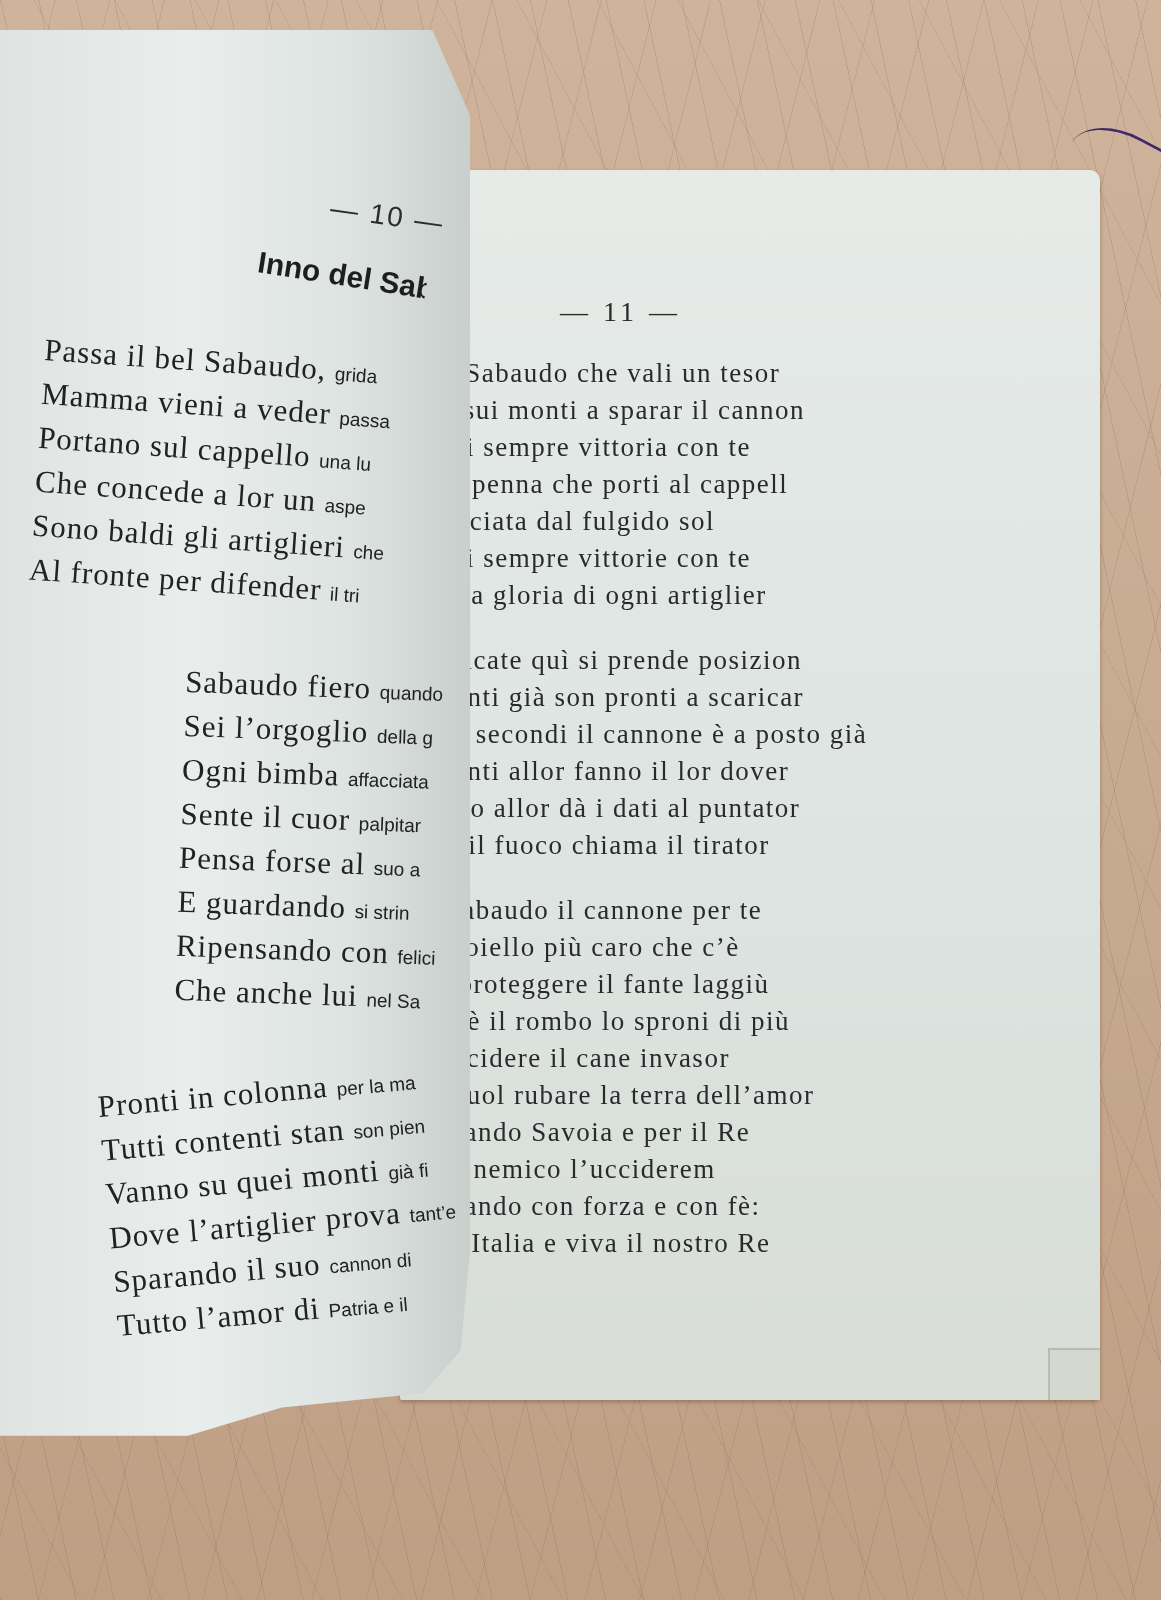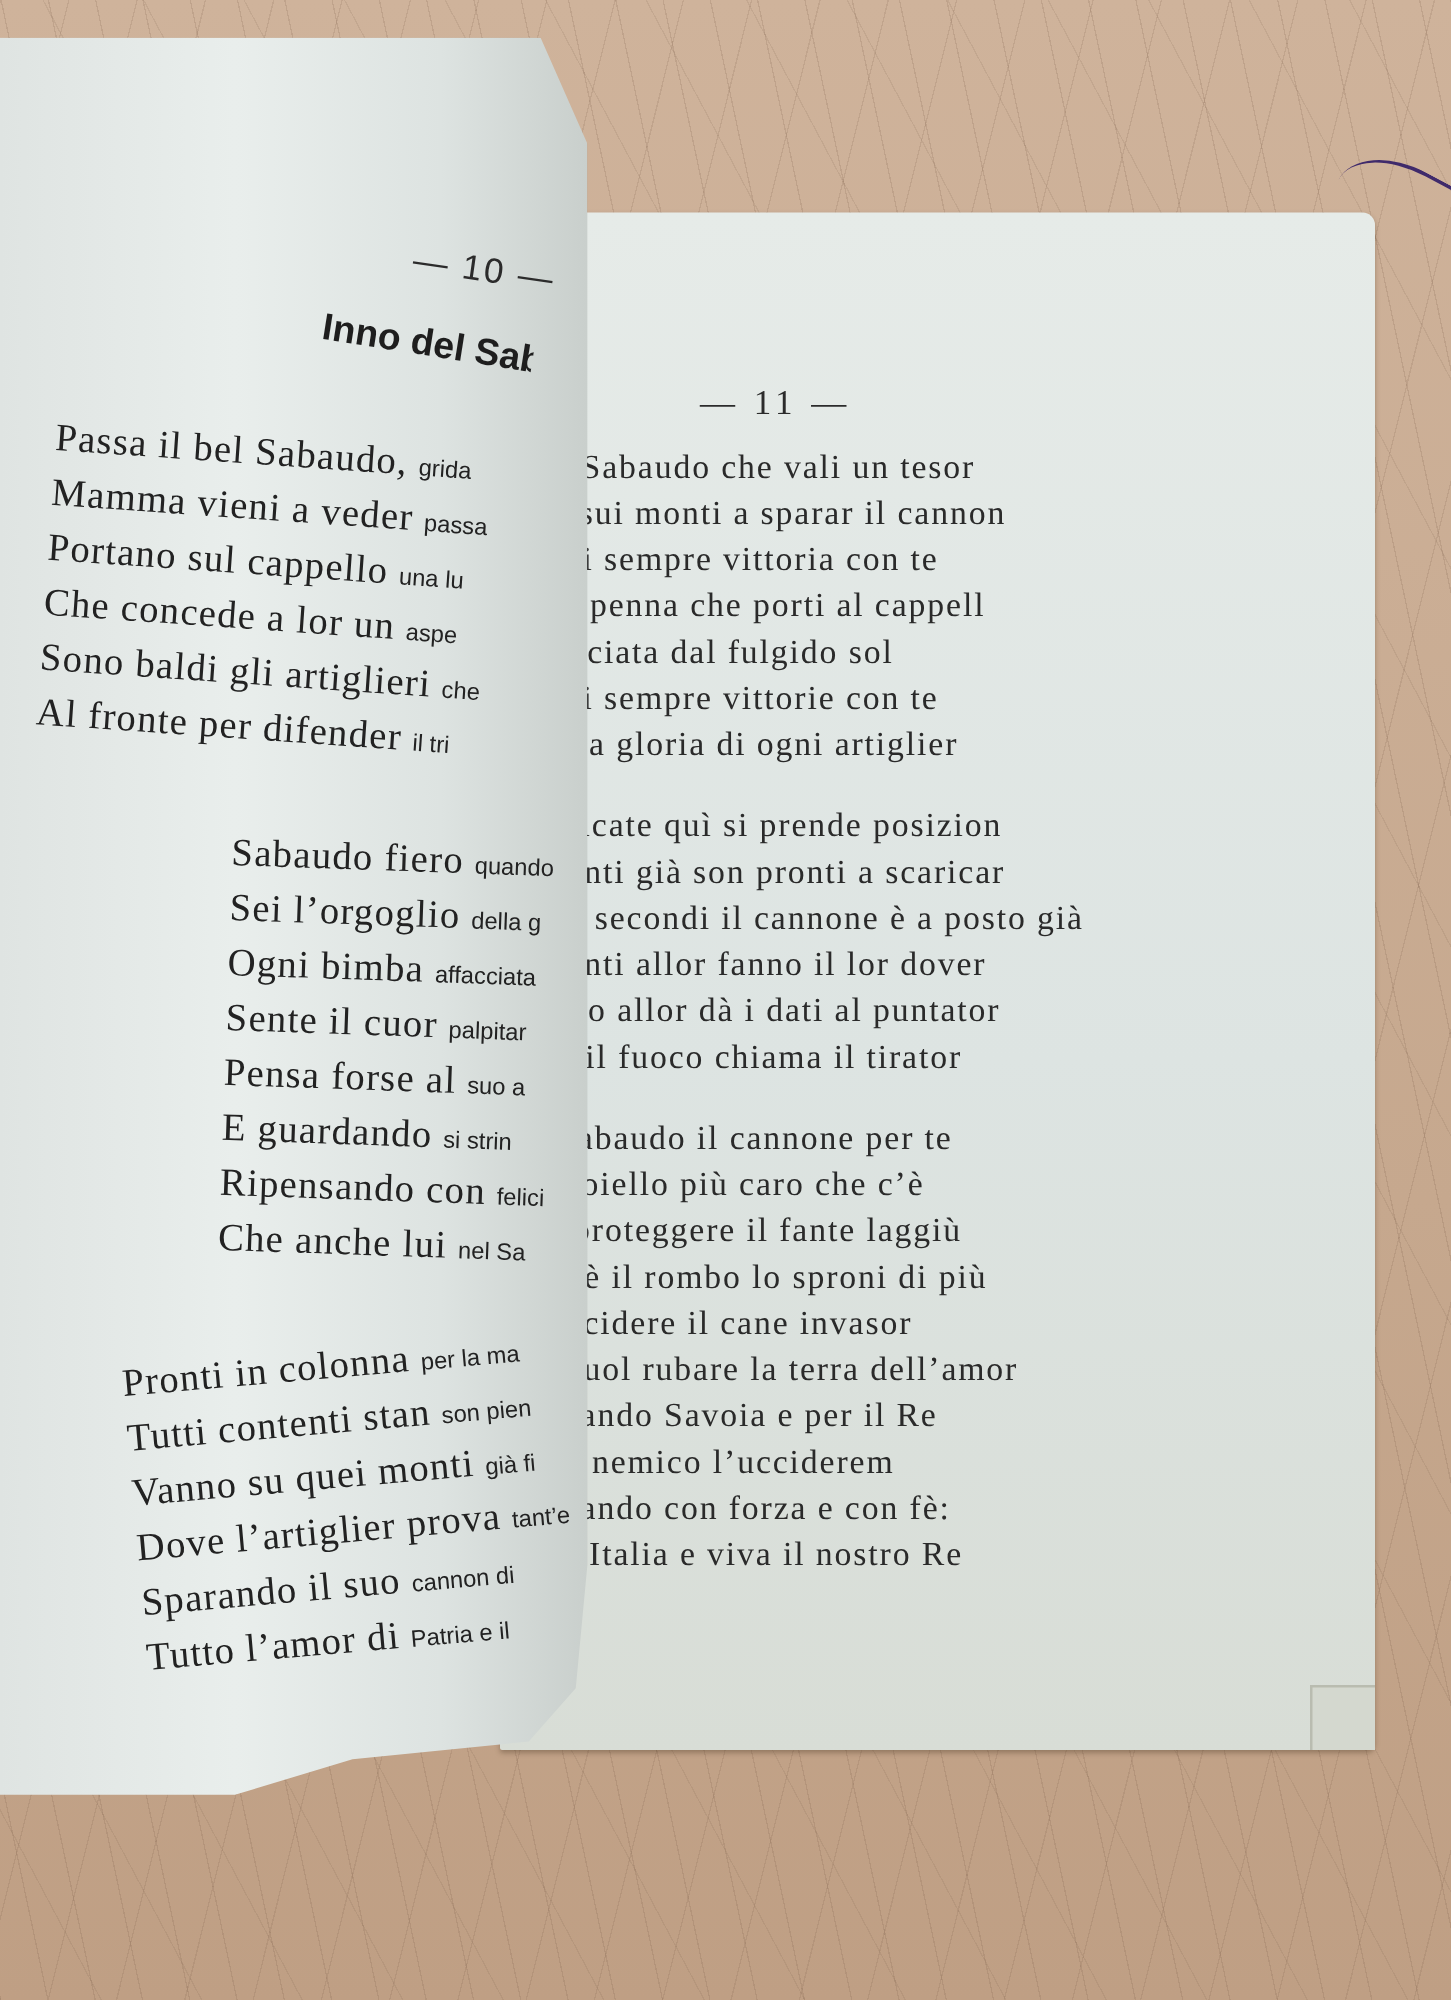--- a/index.html
+++ b/index.html
@@ -18,21 +18,21 @@
   
   .page-right{
     position:absolute;left:400px;top:170px;width:700px;height:1230px;
     background:linear-gradient(180deg,#e6ebe8 0%,#dde4e2 55%,#d8ddd6 100%);
     border-radius:4px 10px 6px 2px;
     box-shadow:0 2px 4px rgba(80,60,40,.4);
   }
   .page-right .corner{position:absolute;right:0;bottom:0;width:50px;height:50px;
     background:#d4d8cf;border-left:2px solid #b9bcb0;border-top:2px solid #b9bcb0;}
   .page-number-right{
-    position:absolute;left:560px;top:296px;font-size:28px;color:#2b2b2b;letter-spacing:4px;margin-top:11px;
+    position:absolute;left:560px;top:296px;font-size:28px;color:#2b2b2b;letter-spacing:4px;
   }
   .lines-right{position:absolute;left:415px;top:355px;}
   .line-r{font-family:"Liberation Serif",serif;font-size:27px;color:#2a2a2a;
     letter-spacing:1.5px;white-space:nowrap;height:37px;line-height:37px;}
   
   .page-left{
     position:absolute;left:0;top:30px;width:470px;height:1420px;
     background:linear-gradient(90deg,#dfe4e2 0%,#e9eeec 40%,#dde3e1 75%,#c9cfcc 100%);
     border-radius:0 40px 0 0;
     clip-path:polygon(0 0,92% 0,100% 6%,100% 86%,98% 93%,90% 96%,60% 97%,40% 99%,0 99%);

